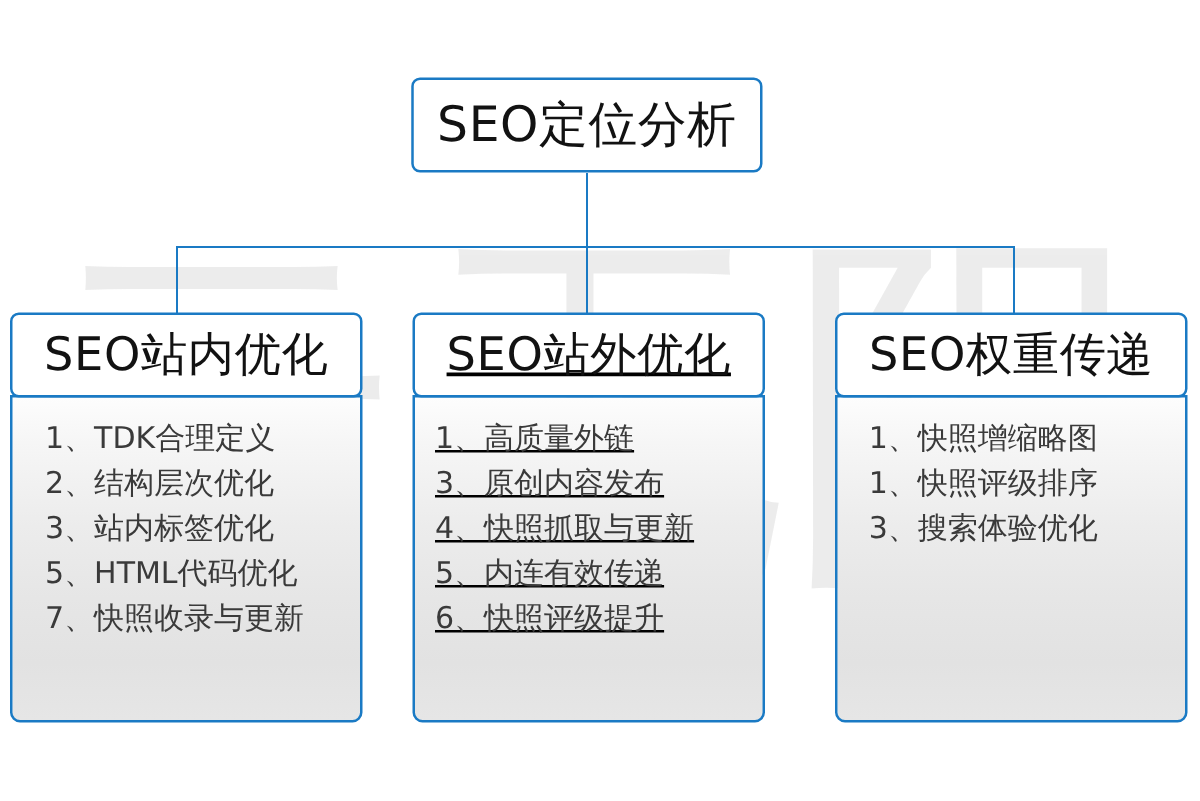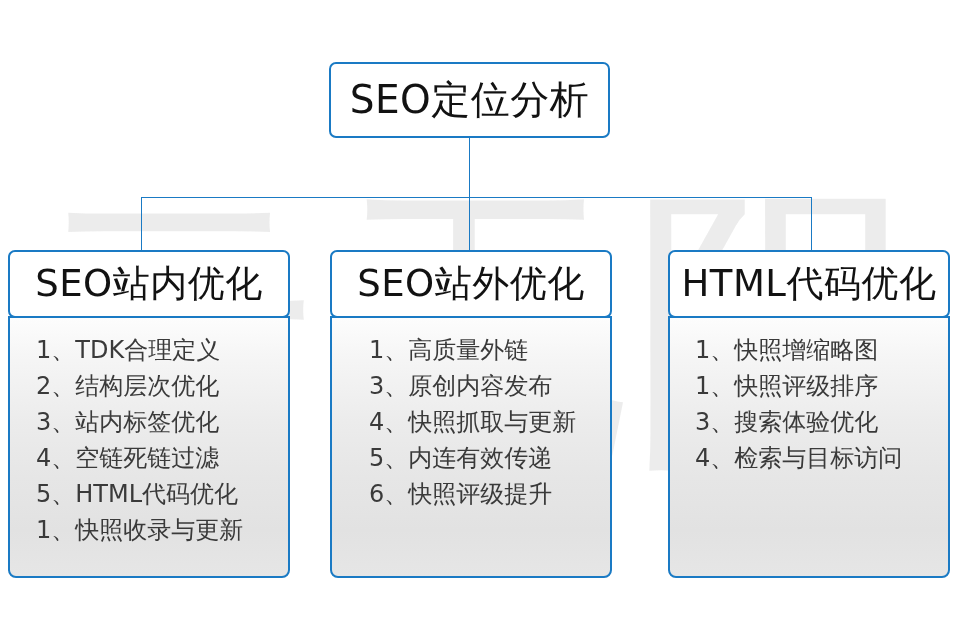--- a/index.html
+++ b/index.html
@@ -125,25 +125,25 @@
   }
   .item {
     font-size: 24px;
     line-height: 36px;
     color: #3a3a3a;
     padding-left: 26px;
     white-space: nowrap;
     font-weight: 400;
   }
   .col-1 { left: 8px;   top: 250px; width: 282px; }
-  .col-2 { left: 330px; top: 250px; width: 282px; }
+  .col-2 { left: 330px; top: 250px; width: 282px; text-decoration: underline; }
   .col-3 { left: 668px; top: 250px; width: 282px; }
 
   .col-1 .item { }
-  .col-2 .item { padding-left: 37px; }
+  .col-2 .item { padding-left: 16px; }
   .col-3 .item { padding-left: 25px; }
 </style>
 </head>
 <body>
 
 <div id="diagram">
 
   <div class="watermark">
     <div class="watermark-text">云无限</div>
   </div>
@@ -166,40 +166,38 @@
   <div class="node top-node">
     <div class="head-box">SEO定位分析</div>
   </div>
 
   <div class="column col-1">
     <div class="head-box">SEO站内优化</div>
     <div class="body-box">
       <div class="item">1、TDK合理定义</div>
       <div class="item">2、结构层次优化</div>
       <div class="item">3、站内标签优化</div>
-      <div class="item">4、空链死链过滤</div>
       <div class="item">5、HTML代码优化</div>
-      <div class="item">1、快照收录与更新</div>
+      <div class="item">7、快照收录与更新</div>
     </div>
   </div>
 
   <div class="column col-2">
     <div class="head-box">SEO站外优化</div>
     <div class="body-box">
       <div class="item">1、高质量外链</div>
       <div class="item">3、原创内容发布</div>
       <div class="item">4、快照抓取与更新</div>
       <div class="item">5、内连有效传递</div>
       <div class="item">6、快照评级提升</div>
     </div>
   </div>
 
   <div class="column col-3">
-    <div class="head-box">HTML代码优化</div>
+    <div class="head-box">SEO权重传递</div>
     <div class="body-box">
       <div class="item">1、快照增缩略图</div>
       <div class="item">1、快照评级排序</div>
       <div class="item">3、搜索体验优化</div>
-      <div class="item">4、检索与目标访问</div>
     </div>
   </div>
 
 </div>
 
 </body></html>

